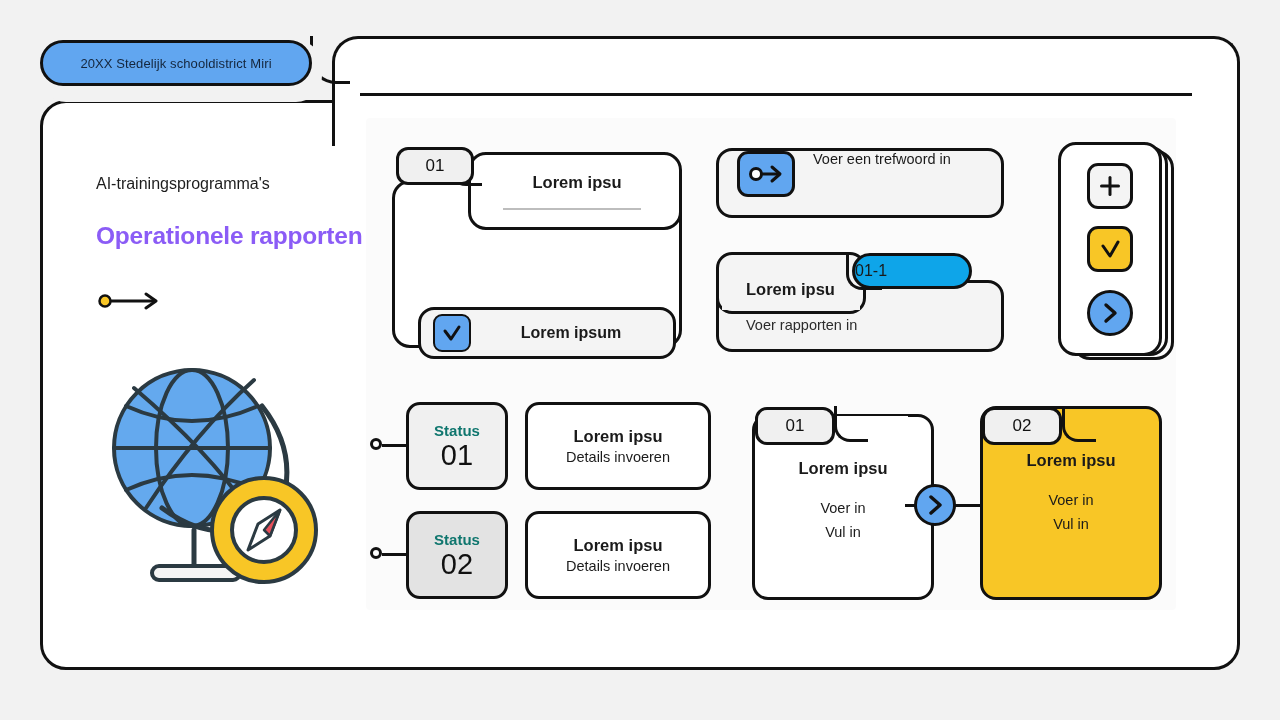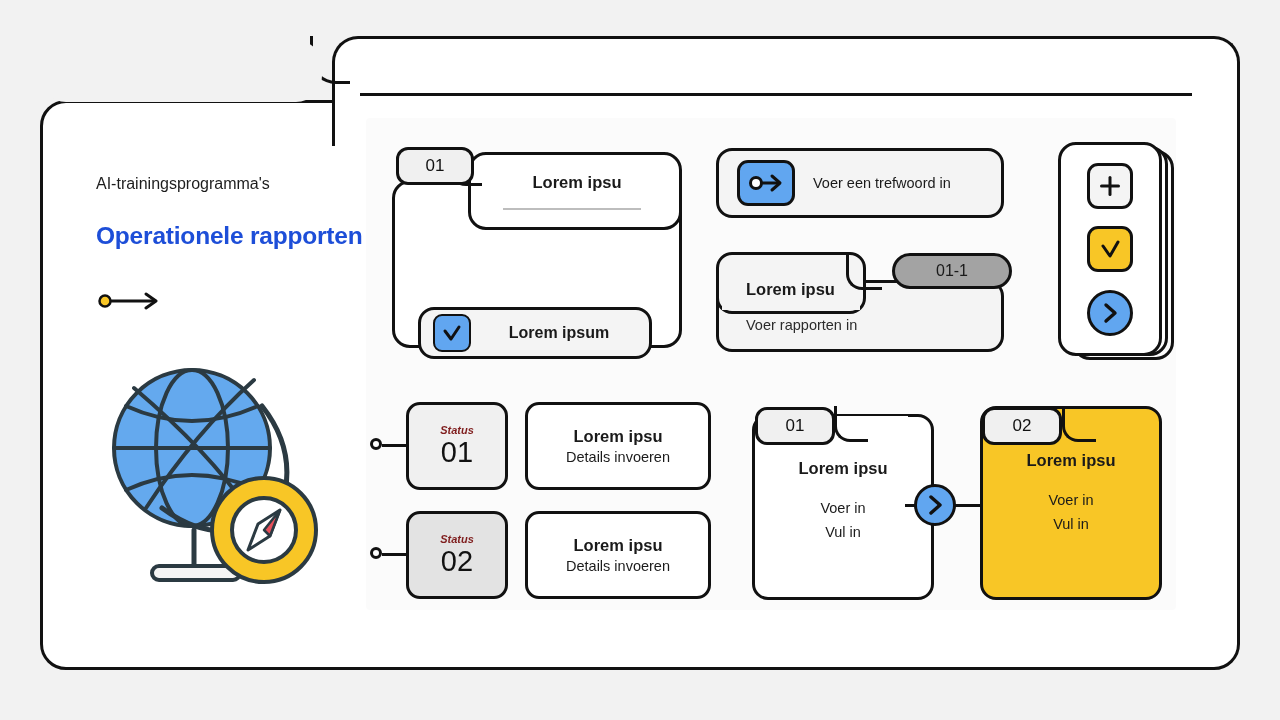--- a/index.html
+++ b/index.html
@@ -63,21 +63,21 @@
   }
 
   
   .grey-panel{
     position:absolute; left:366px; top:118px; width:810px; height:492px;
     background:#fbfbfb; border-radius:4px;
   }
 
   
   .kicker{ position:absolute; left:96px; top:175px; font-size:16px; color:#1d1d1d; }
-  .headline{ position:absolute; left:96px; top:222px; font-size:24.5px; font-weight:700; color:#1d4ed8; letter-spacing:-.2px;}
+  .headline{ position:absolute; left:96px; top:222px; font-size:24.5px; font-weight:700; color:#8b5cf6; letter-spacing:-.2px;}
   .arrow-lead{ position:absolute; left:98px; top:292px; width:70px; height:18px; }
 
   .globe{ position:absolute; left:104px; top:358px; width:225px; height:240px; }
 
   
   .card{
     position:absolute; background:#fff; border:3px solid #111; border-radius:16px;
   }
   .tab-pill{
     position:absolute; background:#f0f0f0; border:3px solid #111; border-radius:12px;
@@ -93,50 +93,50 @@
   #card01-merge{ position:absolute; left:474px; top:186px; width:202px; height:28px; background:#fff; z-index:3;}
   #c01-notch{ position:absolute; left:448px; top:150px; width:34px; height:50px; overflow:hidden; z-index:3;}
   #c01-notch:before{ content:""; position:absolute; left:0; top:-3px; width:38px; height:36px;
       border-left:3px solid #111; border-bottom:3px solid #111; border-bottom-left-radius:18px;}
 
   .c01-title{ position:absolute; left:482px; top:173px; width:190px; text-align:center; font-size:16.5px; font-weight:600; z-index:5;}
   .c01-rule{ position:absolute; left:503px; top:208px; width:138px; height:2px; background:#bdbdbd; z-index:5;}
   .c01-sub{ position:absolute; left:392px; top:247px; width:290px; text-align:center; font-size:14.5px; color:#1c1c1c; z-index:5;}
 
   .chk-bar{
-    position:absolute; left:418px; top:307px; width:234px; height:52px;
+    position:absolute; left:418px; top:307px; width:258px; height:52px;
     background:#f4f4f4; border:3px solid #111; border-radius:16px;
     display:flex; align-items:center; padding-left:12px; z-index:6;gap:10px;
   }
   .chk-box{
     width:38px; height:38px; background:#61A6F0; border:2.5px solid #111; border-radius:9px;
     display:flex; align-items:center; justify-content:center; flex:none;
   }
   .chk-label{ flex:1; text-align:center; font-size:16px; font-weight:600; padding-right:12px;}
 
   
   .kw-bar{
     position:absolute; left:716px; top:148px; width:288px; height:70px;
     background:#f4f4f4; border:3px solid #111; border-radius:16px;
-    display:flex; align-items:center; padding-left:18px;
+    display:flex; padding-left:18px;
   }
   .kw-icon{
     width:58px; height:46px; background:#61A6F0; border:3px solid #111; border-radius:11px;
     display:flex; align-items:center; justify-content:center; flex:none;
   }
   .kw-text{ margin-left:18px; font-size:14.5px; color:#1a1a1a; }
 
   
   #kv-card{ left:716px; top:280px; width:288px; height:72px; background:#f4f4f4; border-radius:16px;}
   #kv-top{ position:absolute; left:716px; top:252px; width:150px; height:62px;
            background:#f4f4f4; border:3px solid #111; border-radius:16px; }
   #kv-merge{ position:absolute; left:722px; top:284px; width:138px; height:26px; background:#f4f4f4; z-index:3;}
-  #kv-pill{ position:absolute; left:892px; top:253px; width:120px; height:36px;
-            background:#a3a3a3; border:3px solid #111; border-radius:18px;
-            display:flex; align-items:center; justify-content:center; font-size:16px; z-index:4;}
+  #kv-pill{ position:absolute; left:852px; top:253px; width:120px; height:36px;
+            background:#0ea5e9; border:3px solid #111; border-radius:18px;
+            display:flex; align-items:center; font-size:16px; z-index:4;}
   #kv-notch{ position:absolute; left:846px; top:252px; width:36px; height:52px; overflow:hidden; z-index:3;}
   #kv-notch:before{ content:""; position:absolute; left:0; top:-3px; width:40px; height:38px;
       border-left:3px solid #111; border-bottom:3px solid #111; border-bottom-left-radius:16px;}
   .kv-title{ position:absolute; left:746px; top:280px; font-size:16.5px; font-weight:600; z-index:5;}
   .kv-sub{ position:absolute; left:746px; top:317px; font-size:14.5px; color:#2b2b2b; z-index:5;}
 
   
   .stack-back2{ position:absolute; left:1072px; top:150px; width:102px; height:210px;
                 background:#fbfbfb; border:3px solid #111; border-radius:18px; }
   .stack-back1{ position:absolute; left:1066px; top:146px; width:102px; height:210px;
@@ -151,21 +151,21 @@
            display:flex; align-items:center; justify-content:center; background:#61A6F0;}
 
   
   .dot-line{ position:absolute; height:3px; background:#111; }
   .dot-o{ position:absolute; width:12px; height:12px; border:3px solid #111; border-radius:50%; background:#fff;}
 
   .status-box{
     position:absolute; width:102px; height:88px; border:3px solid #111; border-radius:14px;
     display:flex; flex-direction:column; align-items:center; justify-content:center;
   }
-  .status-box .s-lbl{ font-size:11px; font-weight:600; color:#7f1d1d;font-style:italic; }
+  .status-box .s-lbl{ font-size:15px; font-weight:600; color:#0f766e; }
   .status-box .s-num{ font-size:29px; font-weight:400; color:#111; line-height:1.05; margin-top:1px;}
 
   .det-box{
     position:absolute; width:186px; height:88px; background:#fff;
     border:3px solid #111; border-radius:14px;
     display:flex; flex-direction:column; align-items:center; justify-content:center;
   }
   .det-box .d-ttl{ font-size:16.5px; font-weight:600; }
   .det-box .d-sub{ font-size:14.5px; margin-top:3px; color:#1c1c1c;}
 
@@ -189,20 +189,23 @@
 <body>
 
 <div id="stage">
 
   <div class="frame-main"></div>
   <div class="frame-head"></div>
   <div class="frame-merge"></div>
   <div class="pill-shadow"></div>
   <div class="notch"></div>
 
+  <div class="title-pill">
+    <span>20XX Stedelijk schooldistrict Miri</span>
+  </div>
 
   <div class="head-rule"></div>
 
   <div class="grey-panel"></div>
 
   <div class="kicker">AI-trainingsprogramma's</div>
   <div class="headline">Operationele rapporten</div>
 
   <svg class="arrow-lead" viewBox="0 0 70 18">
     <line x1="8" y1="9" x2="56" y2="9" stroke="#111" stroke-width="3"></line>

